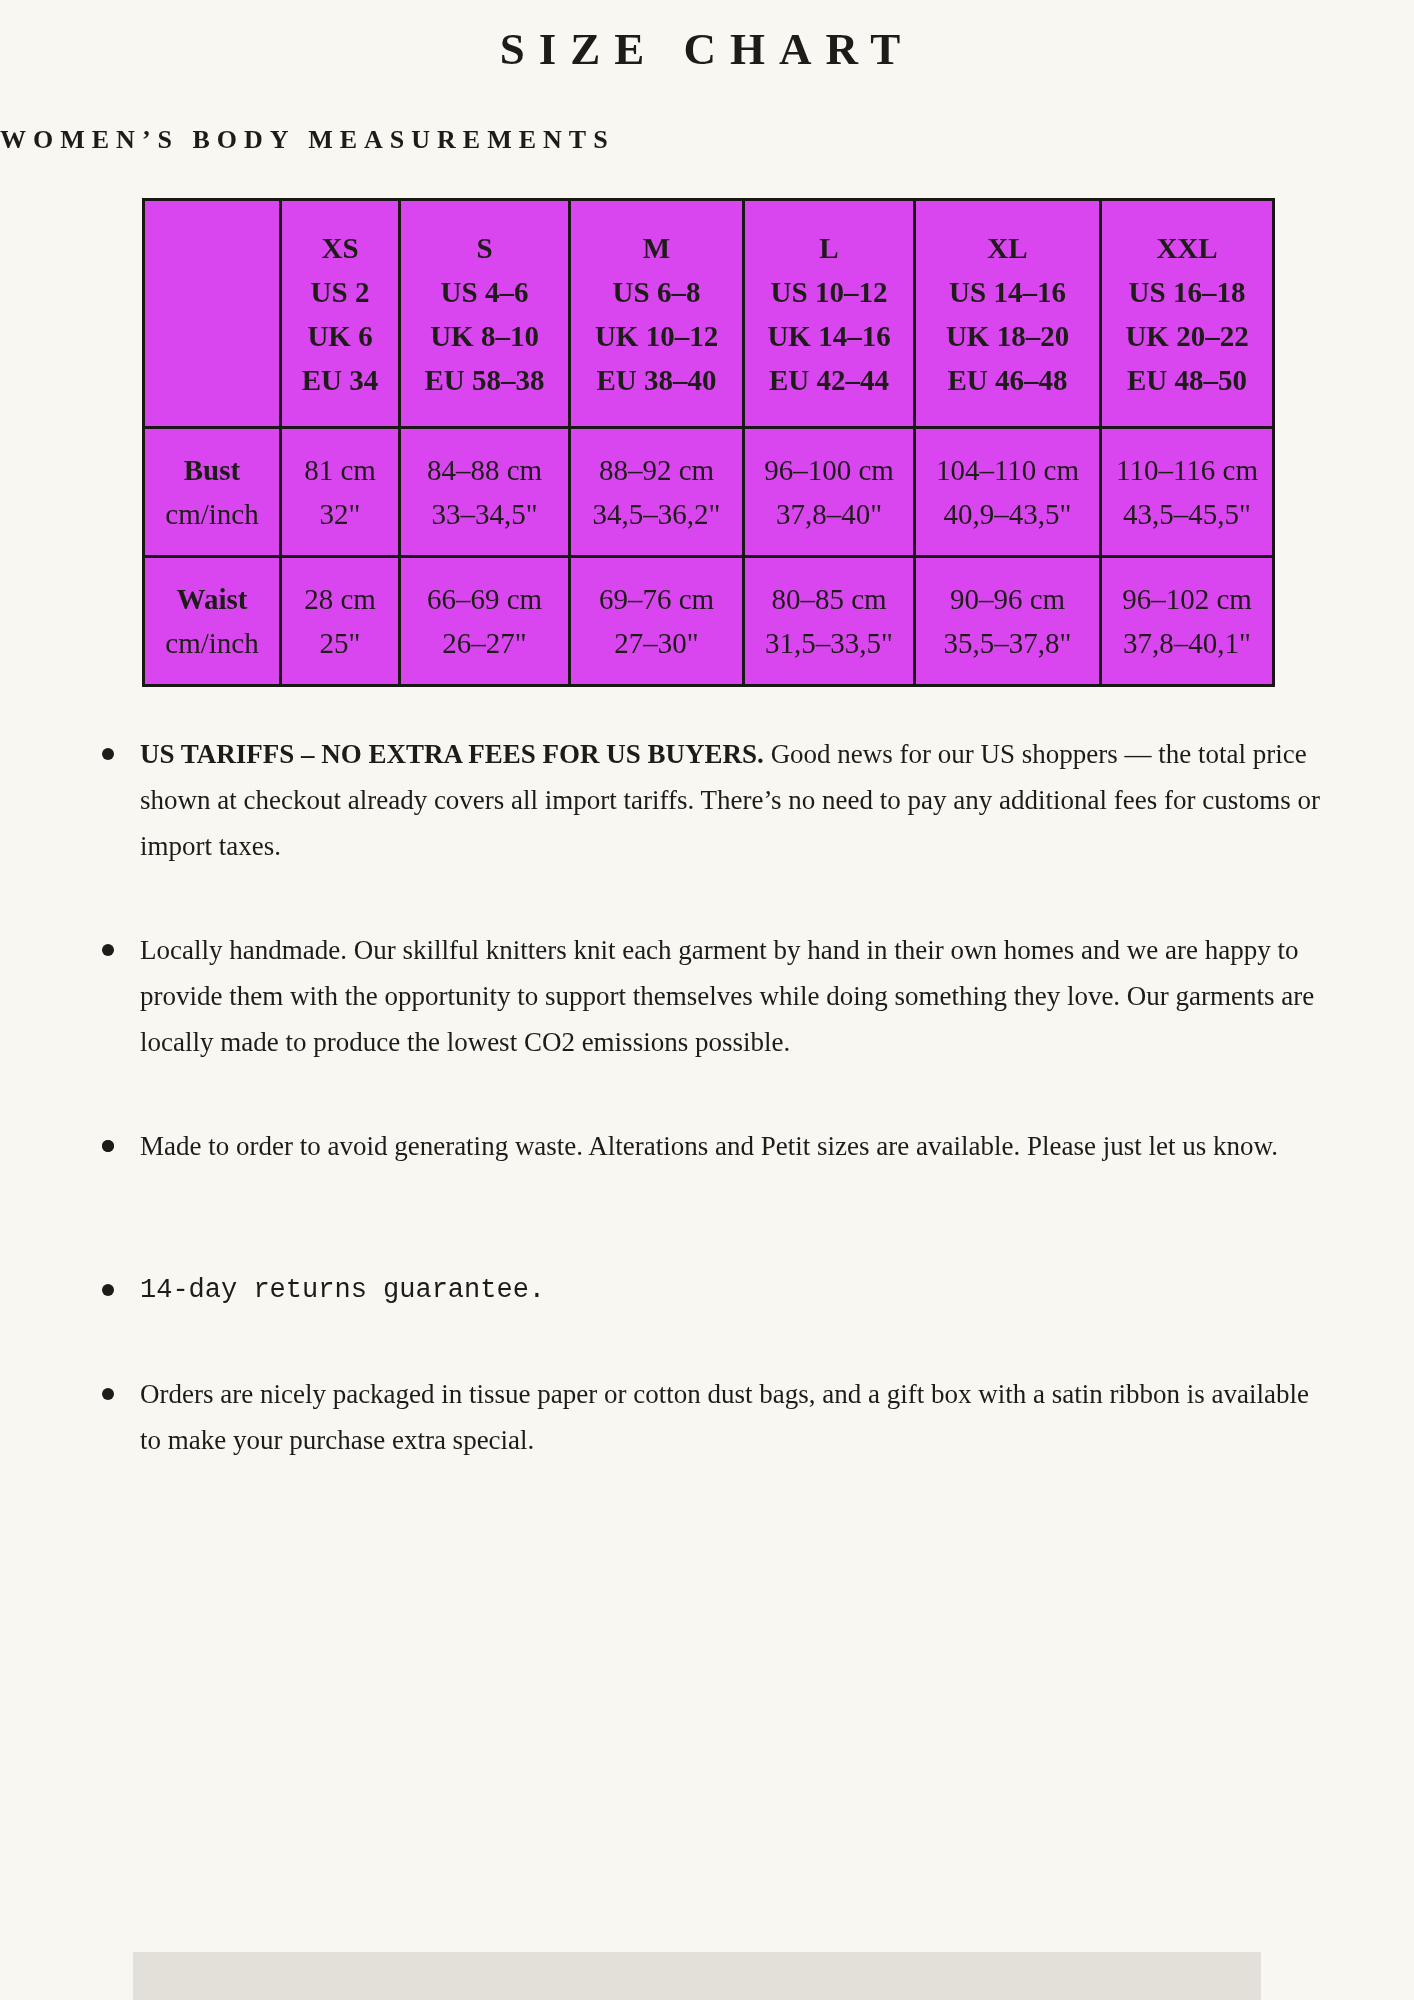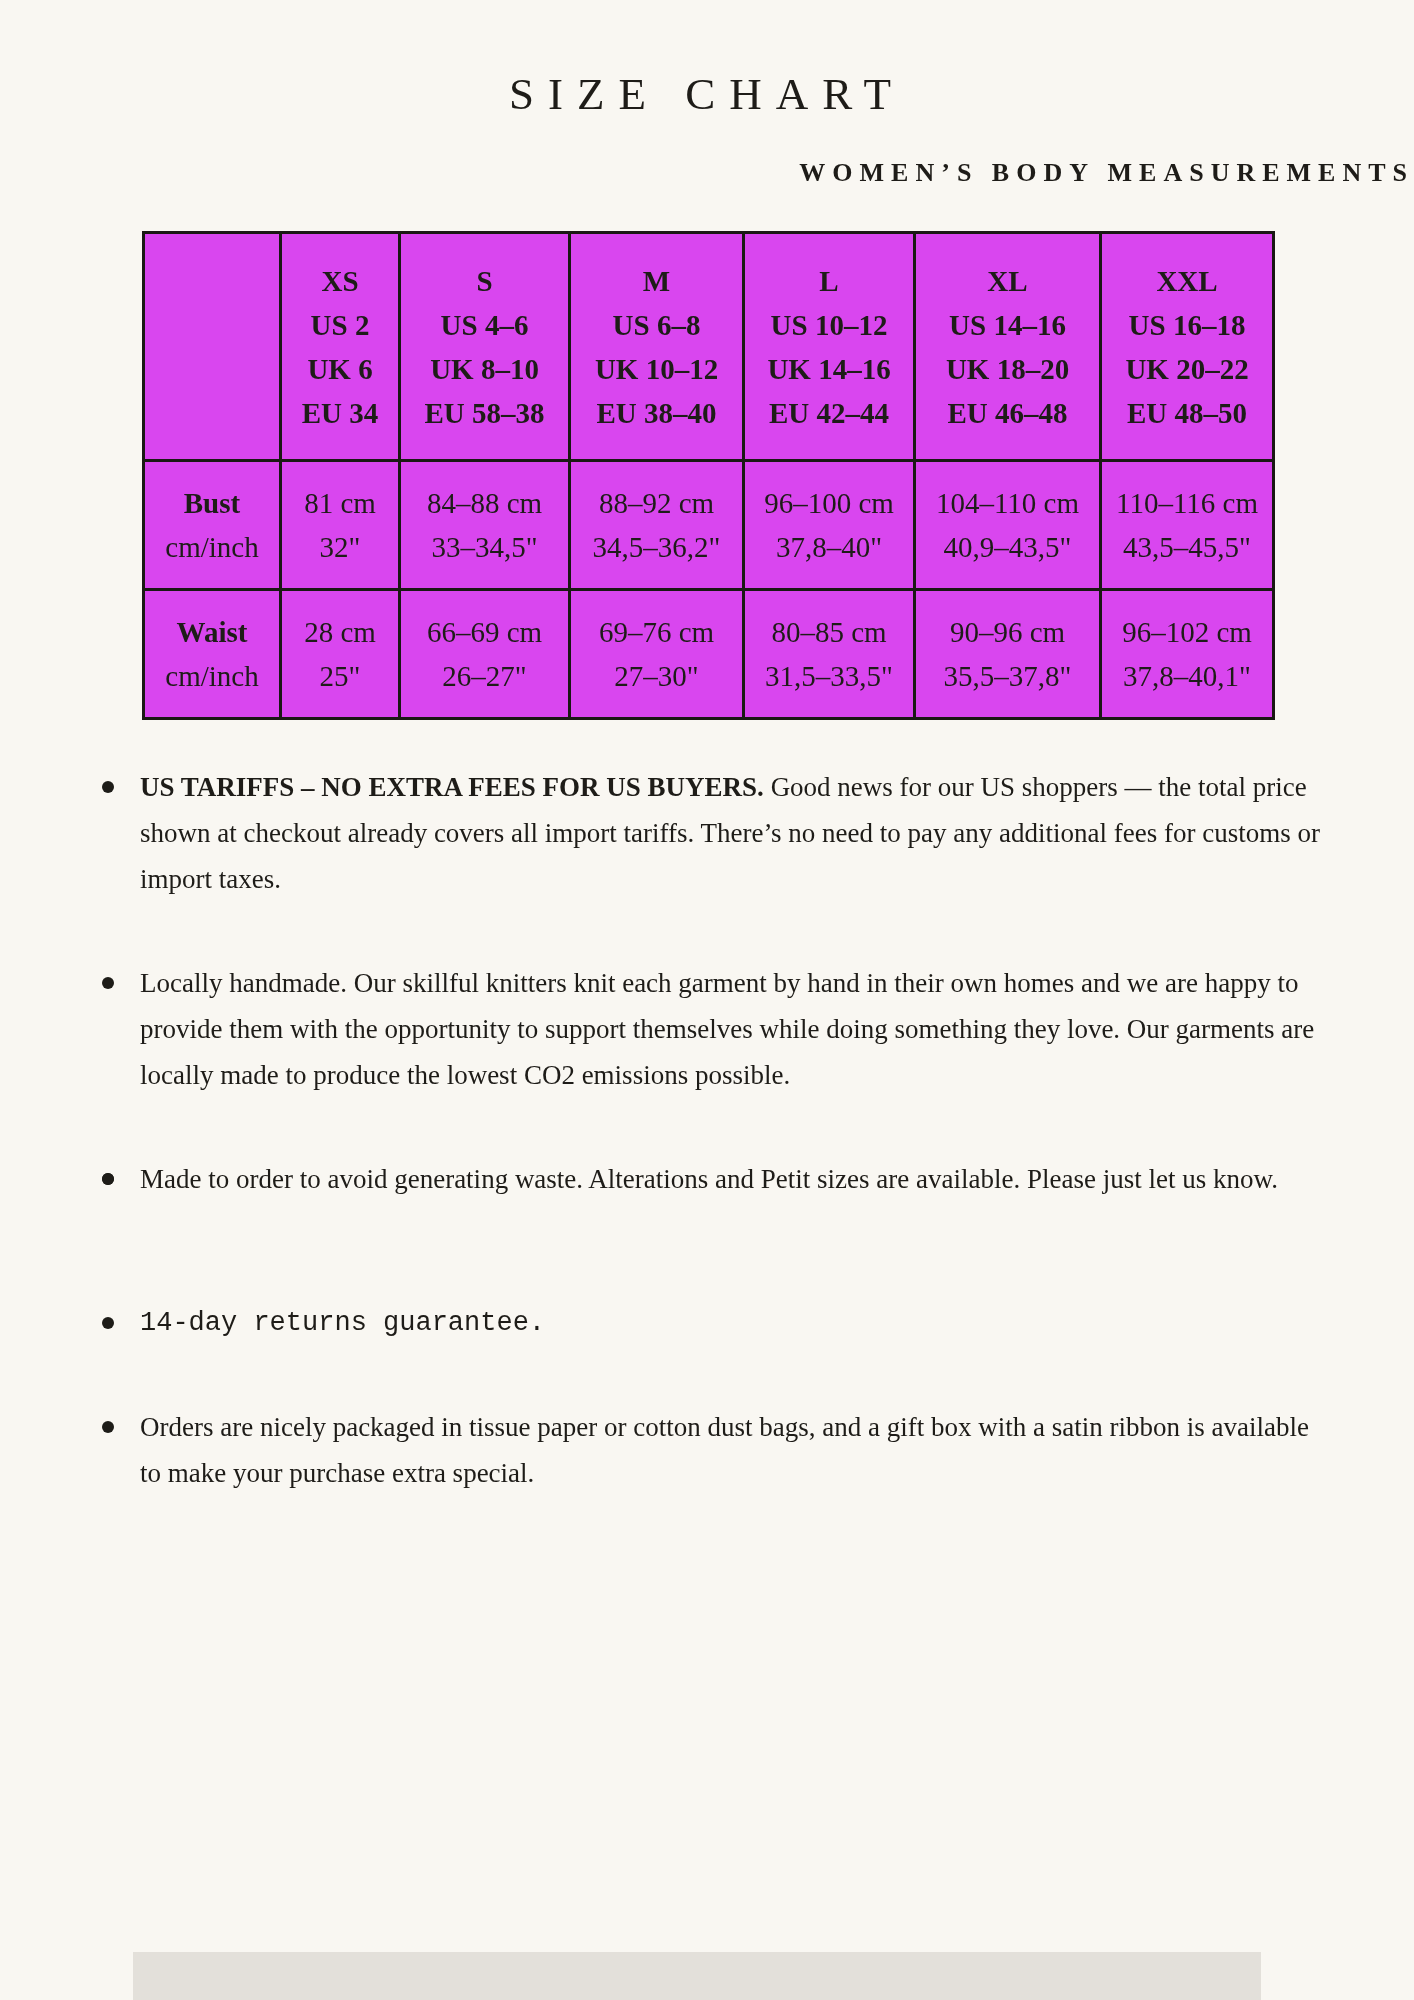--- a/index.html
+++ b/index.html
@@ -2,25 +2,25 @@
 <html><head>
 <meta charset="utf-8">
 <style>
   html,body{margin:0;padding:0;}
   body{
     width:1414px;height:2000px;position:relative;overflow:hidden;
     background:#f9f7f2;color:#1e1c18;
     font-family:"Liberation Serif", serif;
   }
   .page-title{
-    margin:0;padding-top:69px;text-align:center;
-    font-size:45px;font-weight:400;letter-spacing:14px;line-height:1.15;
+    margin:0;padding-top:24px;text-align:center;
+    font-size:45px;font-weight:700;letter-spacing:14px;line-height:1.15;
   }
   .page-subtitle{
-    margin:38px 0 0;text-align:right;
+    margin:50px 0 0;text-align:left;
     font-size:26px;font-weight:700;letter-spacing:7px;line-height:1.1;
   }
   table.size-chart{
     border-collapse:collapse;table-layout:fixed;
     width:1130px;margin:44px 0 0 142px;
     background:#d946ef;
   }
   .size-chart th,.size-chart td{
     border:3px solid #1a1814;text-align:center;vertical-align:middle;
     padding:0;font-weight:normal;

